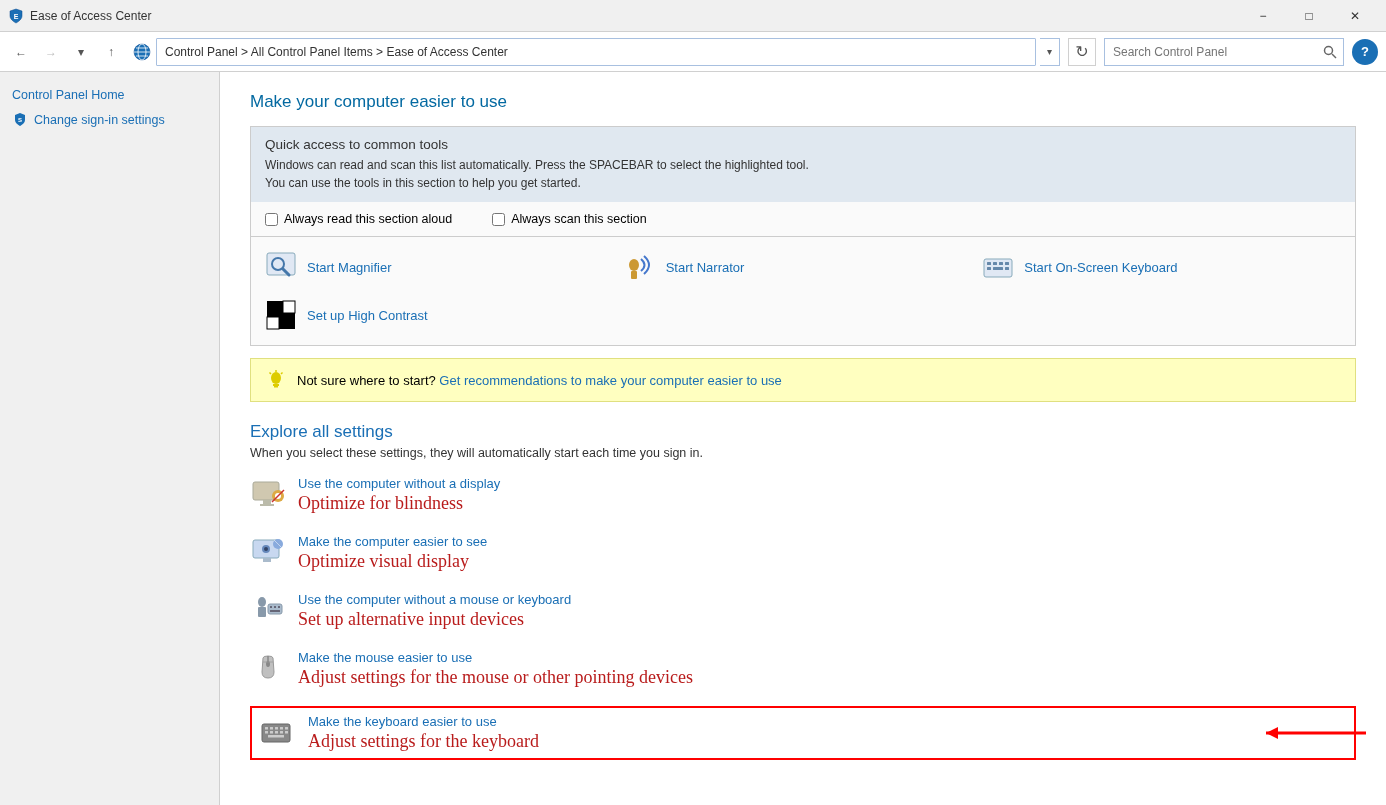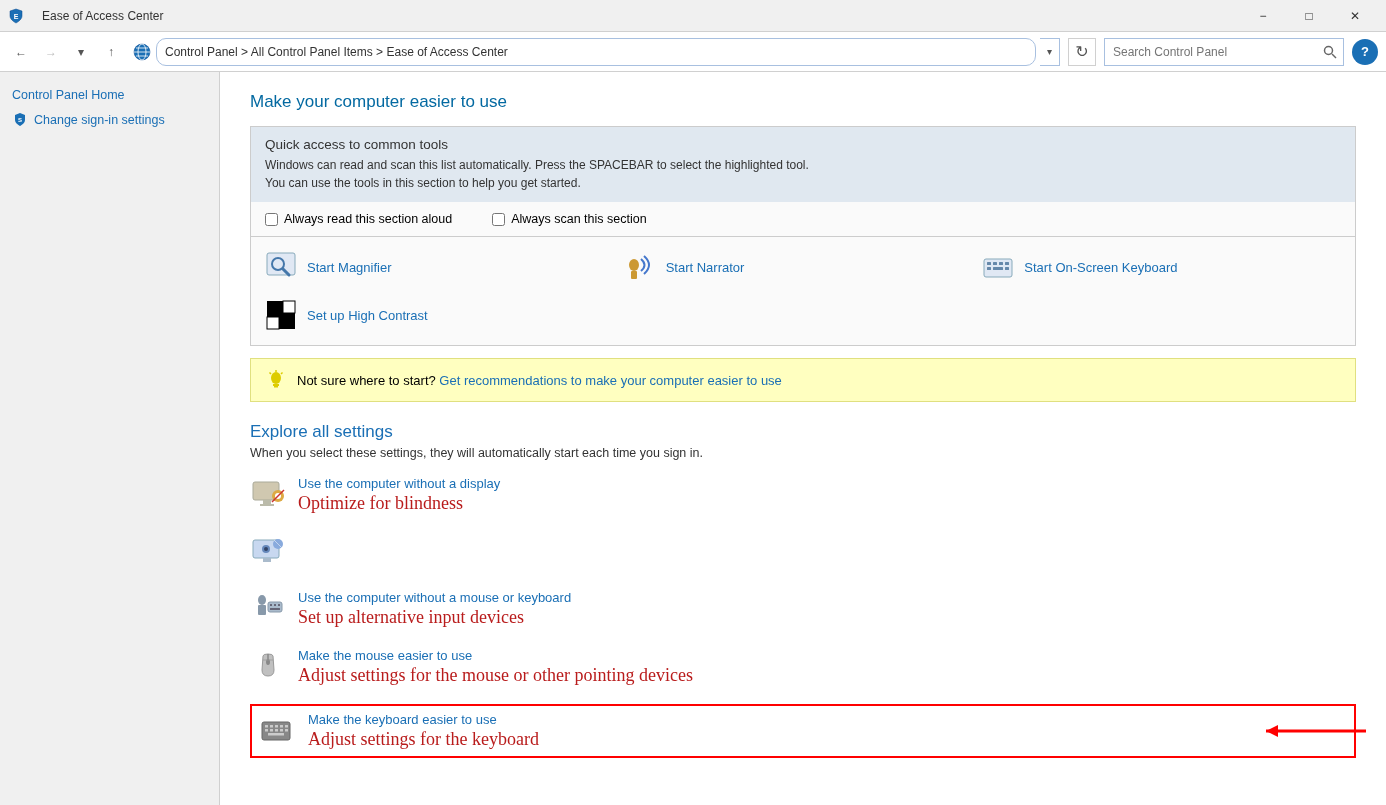--- a/index.html
+++ b/index.html
@@ -11,21 +11,21 @@
       height: 32px;
       display: flex;
       align-items: center;
       padding: 0 8px;
       border-bottom: 1px solid #d0d0d0;
       justify-content: space-between;
     }
     .title-bar-left {
       display: flex;
       align-items: center;
-      gap: 18px;
+      gap: 6px;
       font-size: 12px;
       color: #333;
     }
     .title-bar-controls {
       display: flex;
       gap: 0;
     }
     .title-bar-btn {
       width: 46px; height: 32px;
       display: flex; align-items: center; justify-content: center;
@@ -60,21 +60,21 @@
     .address-input {
       flex: 1;
       height: 28px;
       border: 1px solid #a8c0e0;
       padding: 0 8px;
       font-size: 12px;
       background: white;
       display: flex;
       align-items: center;
       color: #333;
-      border-radius: 10px;
+      border-radius: 1px;
     }
     .address-chevron {
       width: 20px; height: 28px;
       border: 1px solid #a8c0e0;
       border-left: none;
       display: flex; align-items: center; justify-content: center;
       cursor: pointer;
       font-size: 10px;
       color: #555;
       background: white;
@@ -471,20 +471,24 @@
     <div class="setting-item">
       <div class="setting-icon">
         <svg width="36" height="36" viewBox="0 0 36 36">
           <rect x="3" y="6" width="26" height="18" rx="2" fill="#c8d8f0" stroke="#8ab"></rect>
           <circle cx="16" cy="15" r="4" fill="#6688bb"></circle>
           <circle cx="16" cy="15" r="2" fill="#334466"></circle>
           <rect x="13" y="24" width="8" height="4" fill="#aabbcc"></rect>
           <circle cx="28" cy="10" r="5" fill="#88aadd"></circle>
           <line x1="24" y1="6" x2="32" y2="14" stroke="white" stroke-width="1" opacity="0.5"></line>
         </svg>
+      </div>
+      <div class="setting-text">
+        <a class="setting-link">Make the computer easier to see</a>
+        <span class="setting-desc">Optimize visual display</span>
       </div>
     </div>
 
     <div class="setting-item">
       <div class="setting-icon">
         <svg width="36" height="36" viewBox="0 0 36 36">
           <ellipse cx="12" cy="10" rx="4" ry="5" fill="#8899aa"></ellipse>
           <rect x="8" y="15" width="8" height="10" rx="1" fill="#8899aa"></rect>
           <rect x="18" y="12" width="14" height="10" rx="2" fill="#aabbcc" stroke="#8899aa"></rect>
           <rect x="20" y="14" width="2" height="2" rx="0.3" fill="#667"></rect>

